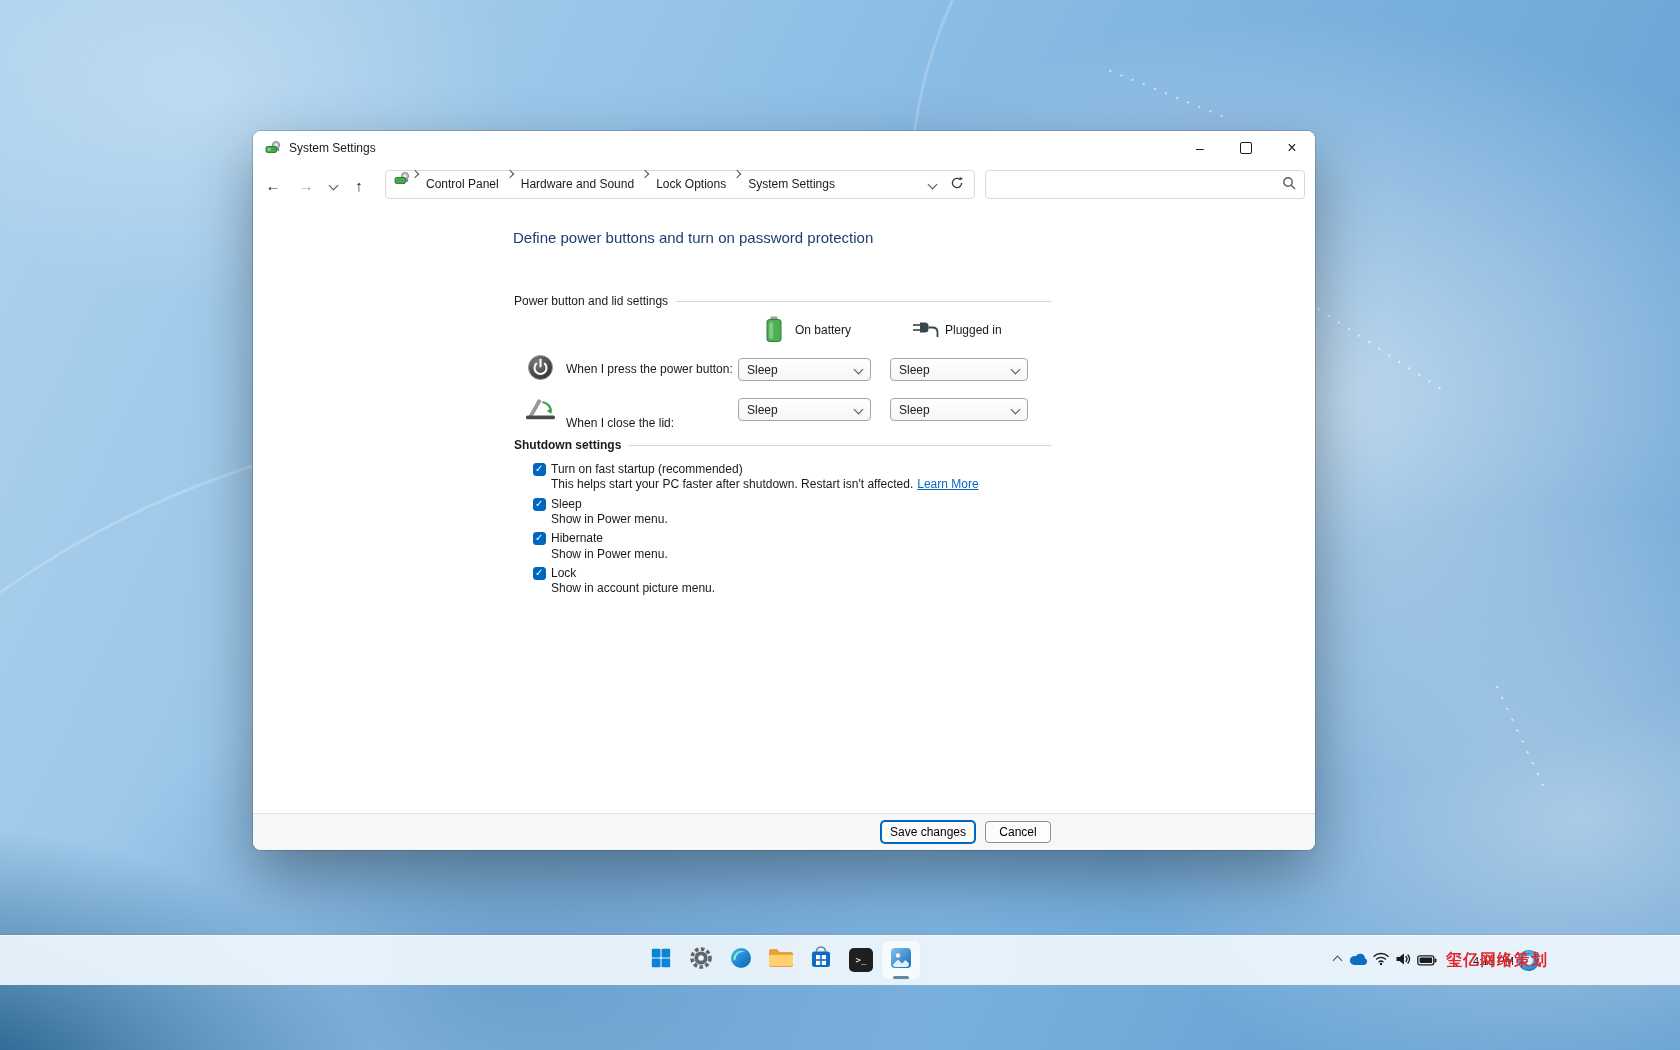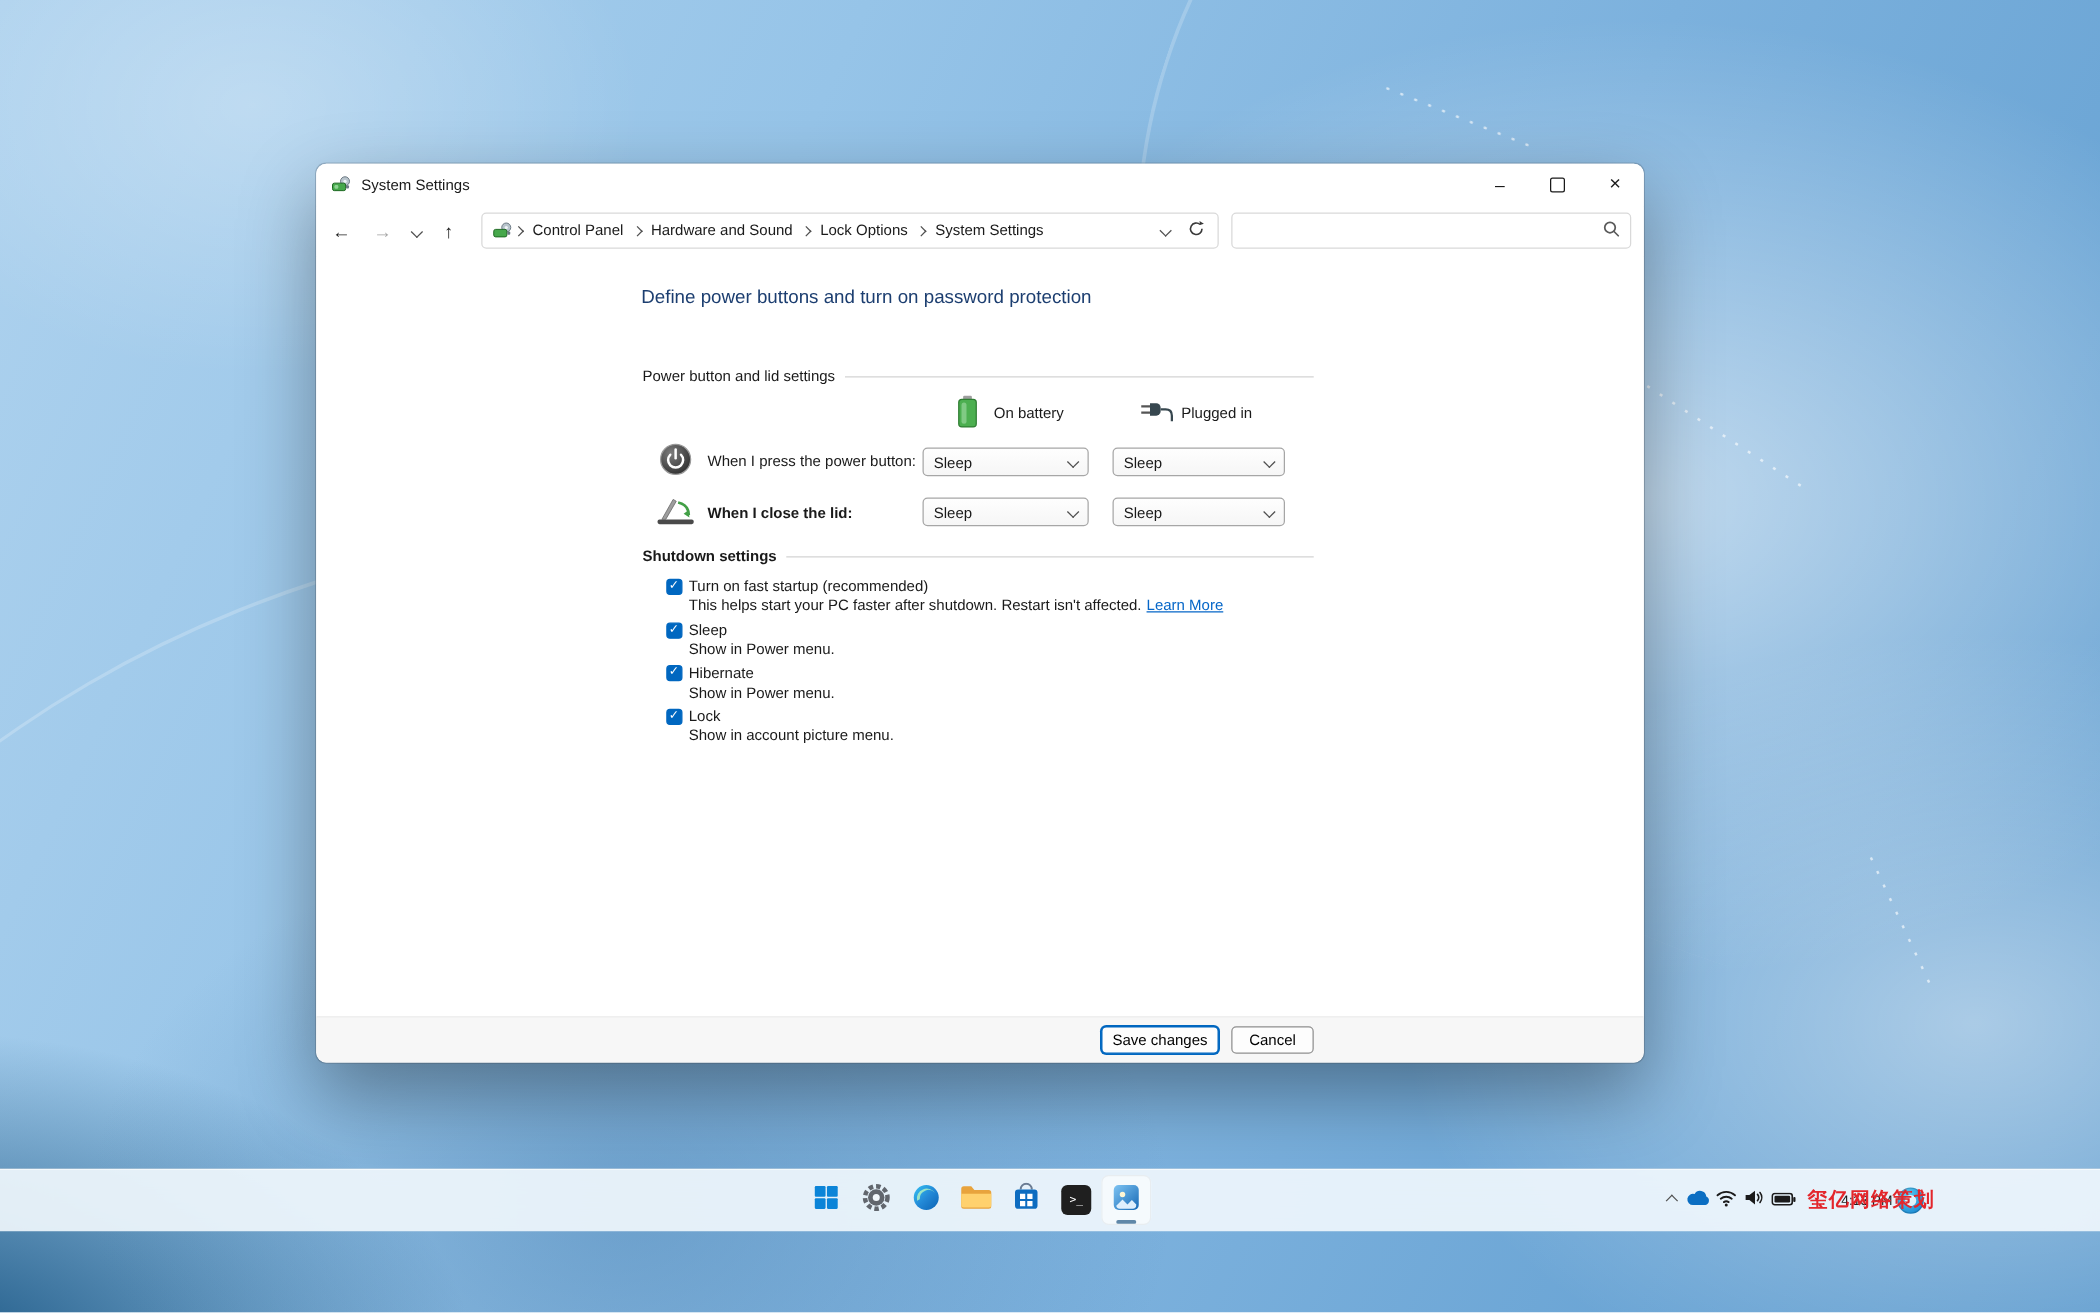--- a/index.html
+++ b/index.html
@@ -31,21 +31,21 @@
   .max-box{width:10px;height:10px;border:1px solid #1a1a1a;border-radius:2px;display:block;}
 
   
   .toolbar{position:absolute;left:0;top:34px;right:0;height:40px;background:#fff;}
   .navbtn{position:absolute;top:7px;width:28px;height:26px;display:flex;align-items:center;justify-content:center;font-size:15px;border-radius:4px;color:#1b1b1b;}
   .navbtn.disabled{color:#a6a6a6;}
   .chev{display:inline-block;width:6px;height:6px;border-right:1.4px solid #4f4f4f;border-bottom:1.4px solid #4f4f4f;}
   .chev-d{transform:rotate(45deg);}
   .chev-r{transform:rotate(-45deg);width:5px;height:5px;}
   .chev-u{transform:rotate(-135deg);}
-  .breadcrumb{position:absolute;left:132px;top:5px;width:590px;height:29px;background:#fff;border:1px solid #d9d9d9;border-radius:4px;display:flex;align-items:center;padding:0 8px;box-sizing:border-box;}
+  .breadcrumb{position:absolute;left:132px;top:5px;width:590px;height:29px;background:#fff;border:1px solid #d9d9d9;border-radius:4px;display:flex;padding:0 8px;box-sizing:border-box;}
   .bc-item{padding:0 6px;line-height:27px;white-space:nowrap;color:#1a1a1a;}
   .bc-sep{margin:0 2px;}
   .bc-right{margin-left:auto;display:flex;align-items:center;gap:14px;padding-right:2px;}
   .searchbox{position:absolute;left:732px;top:5px;width:320px;height:29px;background:#fff;border:1px solid #d9d9d9;border-radius:4px;display:flex;align-items:center;box-sizing:border-box;padding:0 8px;}
   .searchbox input{flex:1;border:none;outline:none;font-size:12px;font-family:inherit;background:transparent;color:#1a1a1a;}
 
   
   .content{position:absolute;left:0;top:74px;right:0;bottom:36px;background:#fff;overflow:hidden;}
   .abs{position:absolute;}
   .page-title{font-size:15px;color:#1c3e70;}
@@ -218,21 +218,21 @@
       </div>
 
       <span class="abs" style="left:271px;top:191px;">
         <svg width="33" height="25" viewBox="0 0 33 25">
           <rect x="2" y="19.5" width="29" height="3.8" rx="1.6" fill="#4a4a4a"></rect>
           <path d="M5.5 19.5 L14.5 3.5 L17 5 L8.6 19.5 Z" fill="#9e9e9e" stroke="#616161" stroke-width="0.6"></path>
           <path d="M18.5 6 q8.5 2 8.5 10" fill="none" stroke="#43a047" stroke-width="2.2"></path>
           <path d="M27 12 l0.5 6 l-4.6 -3 Z" fill="#43a047"></path>
         </svg>
       </span>
-      <span class="abs" style="left:313px;top:198px;font-weight:bold;">When I close the lid:</span>
+      <span class="abs" style="left:313px;top:211px;">When I close the lid:</span>
       <div class="dd" style="left:485px;top:193px;width:133px;">
         <span class="dd-val">Sleep</span>
         <span class="chev chev-d"></span>
       </div>
       <div class="dd" style="left:637px;top:193px;width:138px;">
         <span class="dd-val">Sleep</span>
         <span class="chev chev-d"></span>
       </div>
 
       <div class="abs section-head" style="left:261px;top:233px;width:537px;font-weight:bold;">

